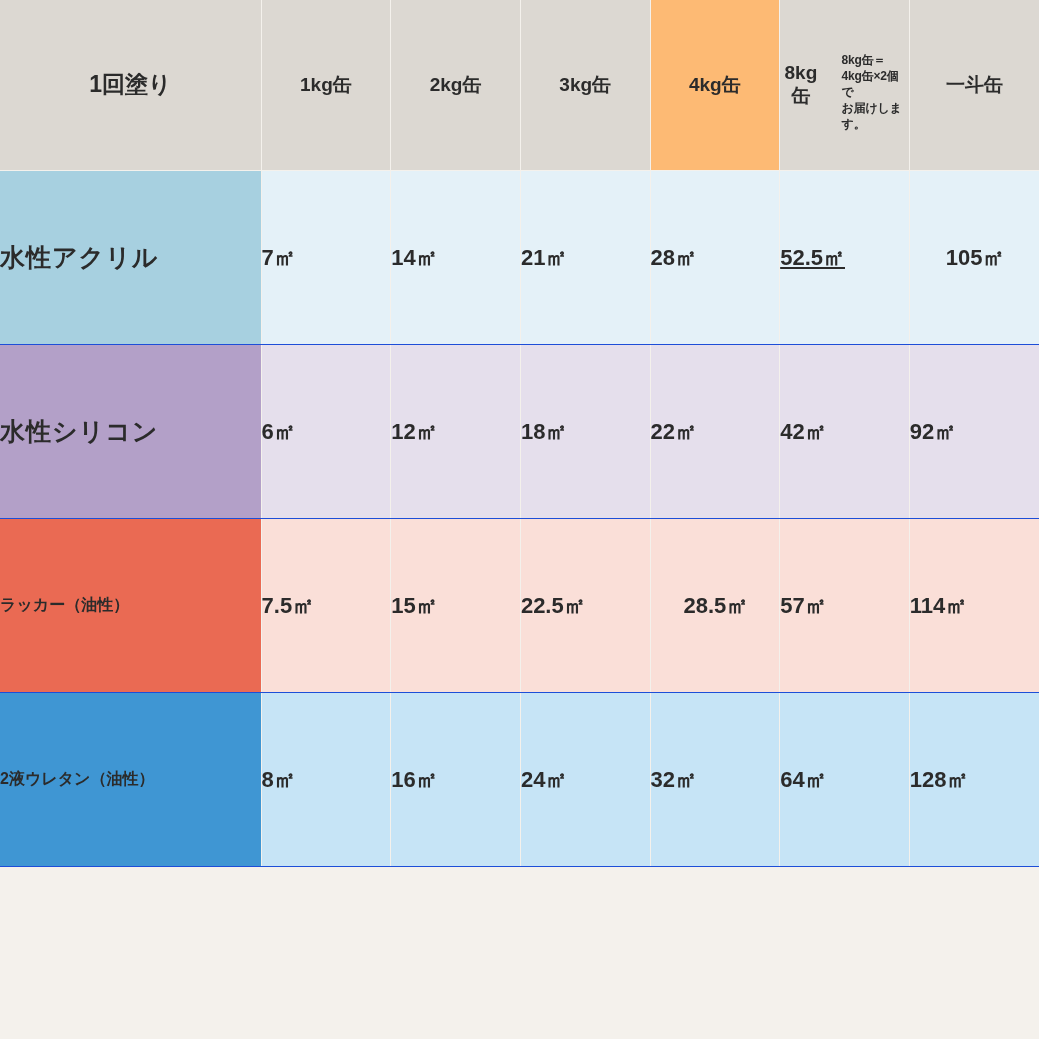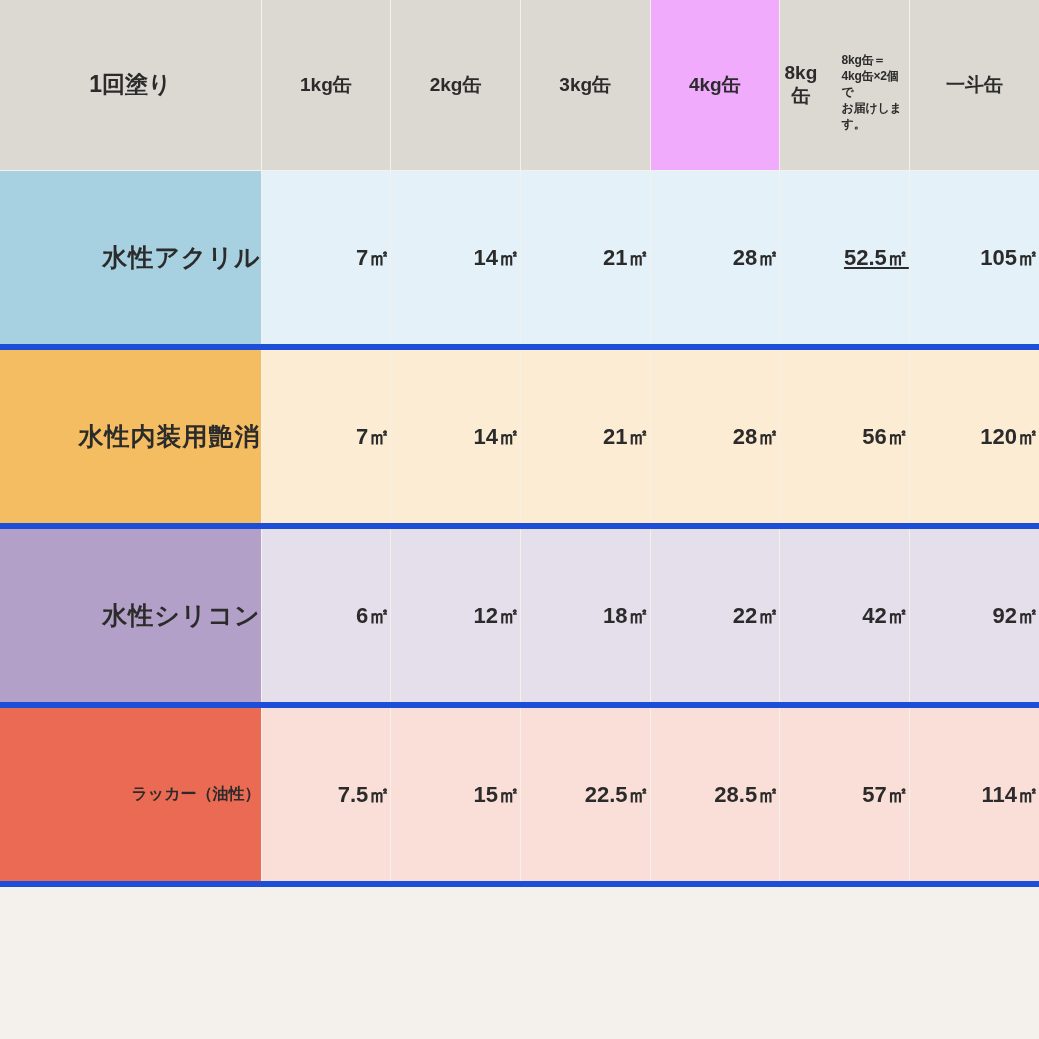--- a/index.html
+++ b/index.html
@@ -51,27 +51,27 @@
     font-weight: bold;
     line-height: 1.35;
     margin-top: 14px;
     text-align: left;
     white-space: pre-line;
     letter-spacing: -0.2px;
   }
 
   tbody td {
     height: 173px;
-    text-align: right;
+    text-align: left;
     vertical-align: middle;
     font-size: 22px;
     font-weight: bold;
     color: #2b2b2b;
     border-right: 1px solid #f4f1ec;
-    border-bottom: 6px solid #1d4ed8;
+    border-bottom: 1px solid #1d4ed8;
     padding: 0;
   }
   tbody td:last-child { border-right: none; }
   tbody td.rowlabel {
     font-size: 25px;
     letter-spacing: 1px;
   }
   tbody td.rowlabel.tight {
     font-size: 16px;
     letter-spacing: 0px;
@@ -105,21 +105,21 @@
       <th style="background: rgb(220, 216, 210);">
         <div class="th-inner">
           <span class="th-main">2kg缶</span>
         </div>
       </th>
       <th style="background: rgb(220, 216, 210);">
         <div class="th-inner">
           <span class="th-main">3kg缶</span>
         </div>
       </th>
-      <th style="background: #f0abfc; margin-top: 15px;">
+      <th style="background: #fdba74; margin-top: 15px;">
         <div class="th-inner">
           <span class="th-main">4kg缶</span>
         </div>
       </th>
       <th style="background: rgb(220, 216, 210);">
         <div class="th-inner">
           <span class="th-main">8kg缶</span>
           <span class="th-note">8kg缶＝
 4kg缶×2個で
 お届けします。</span>
@@ -133,43 +133,43 @@
     </tr>
   </thead>
   <tbody>
     <tr>
       <td class="rowlabel" style="background: rgb(167, 208, 224);">水性アクリル</td>
       <td style="background: rgb(228, 241, 248);">7㎡</td>
       <td style="background: rgb(228, 241, 248);">14㎡</td>
       <td style="background: rgb(228, 241, 248);">21㎡</td>
       <td style="background: rgb(228, 241, 248);">28㎡</td>
       <td style="background: rgb(228, 241, 248); text-decoration: underline;">52.5㎡</td>
-      <td style="background: rgb(228, 241, 248);">105㎡</td>
-    </tr>
-    <tr>
-      <td class="rowlabel" style="background: rgb(245, 189, 98);">水性内装用艶消</td>
-      <td style="background: rgb(253, 236, 212);">7㎡</td>
-      <td style="background: rgb(253, 236, 212);">14㎡</td>
-      <td style="background: rgb(253, 236, 212);">21㎡</td>
-      <td style="background: rgb(253, 236, 212);">28㎡</td>
-      <td style="background: rgb(253, 236, 212);">56㎡</td>
-      <td style="background: rgb(253, 236, 212);">120㎡</td>
+      <td style="background: rgb(228, 241, 248); padding-left: 36px;">105㎡</td>
     </tr>
     <tr>
       <td class="rowlabel" style="background: rgb(179, 160, 200);">水性シリコン</td>
       <td style="background: rgb(229, 223, 236);">6㎡</td>
       <td style="background: rgb(229, 223, 236);">12㎡</td>
       <td style="background: rgb(229, 223, 236);">18㎡</td>
       <td style="background: rgb(229, 223, 236);">22㎡</td>
       <td style="background: rgb(229, 223, 236);">42㎡</td>
       <td style="background: rgb(229, 223, 236);">92㎡</td>
     </tr>
     <tr>
       <td class="rowlabel tight" style="background: rgb(234, 106, 83);">ラッカー（油性）</td>
       <td style="background: rgb(250, 223, 216);">7.5㎡</td>
       <td style="background: rgb(250, 223, 216);">15㎡</td>
       <td style="background: rgb(250, 223, 216);">22.5㎡</td>
       <td style="background: rgb(250, 223, 216); padding-left: 33px;">28.5㎡</td>
       <td style="background: rgb(250, 223, 216);">57㎡</td>
       <td style="background: rgb(250, 223, 216);">114㎡</td>
     </tr>
+    <tr>
+      <td class="rowlabel tight" style="background: rgb(63, 150, 211);">2液ウレタン（油性）</td>
+      <td style="background: rgb(198, 228, 246);">8㎡</td>
+      <td style="background: rgb(198, 228, 246);">16㎡</td>
+      <td style="background: rgb(198, 228, 246);">24㎡</td>
+      <td style="background: rgb(198, 228, 246);">32㎡</td>
+      <td style="background: rgb(198, 228, 246);">64㎡</td>
+      <td style="background: rgb(198, 228, 246);">128㎡</td>
+    </tr>
   </tbody>
 </table>
 
 </body></html>

